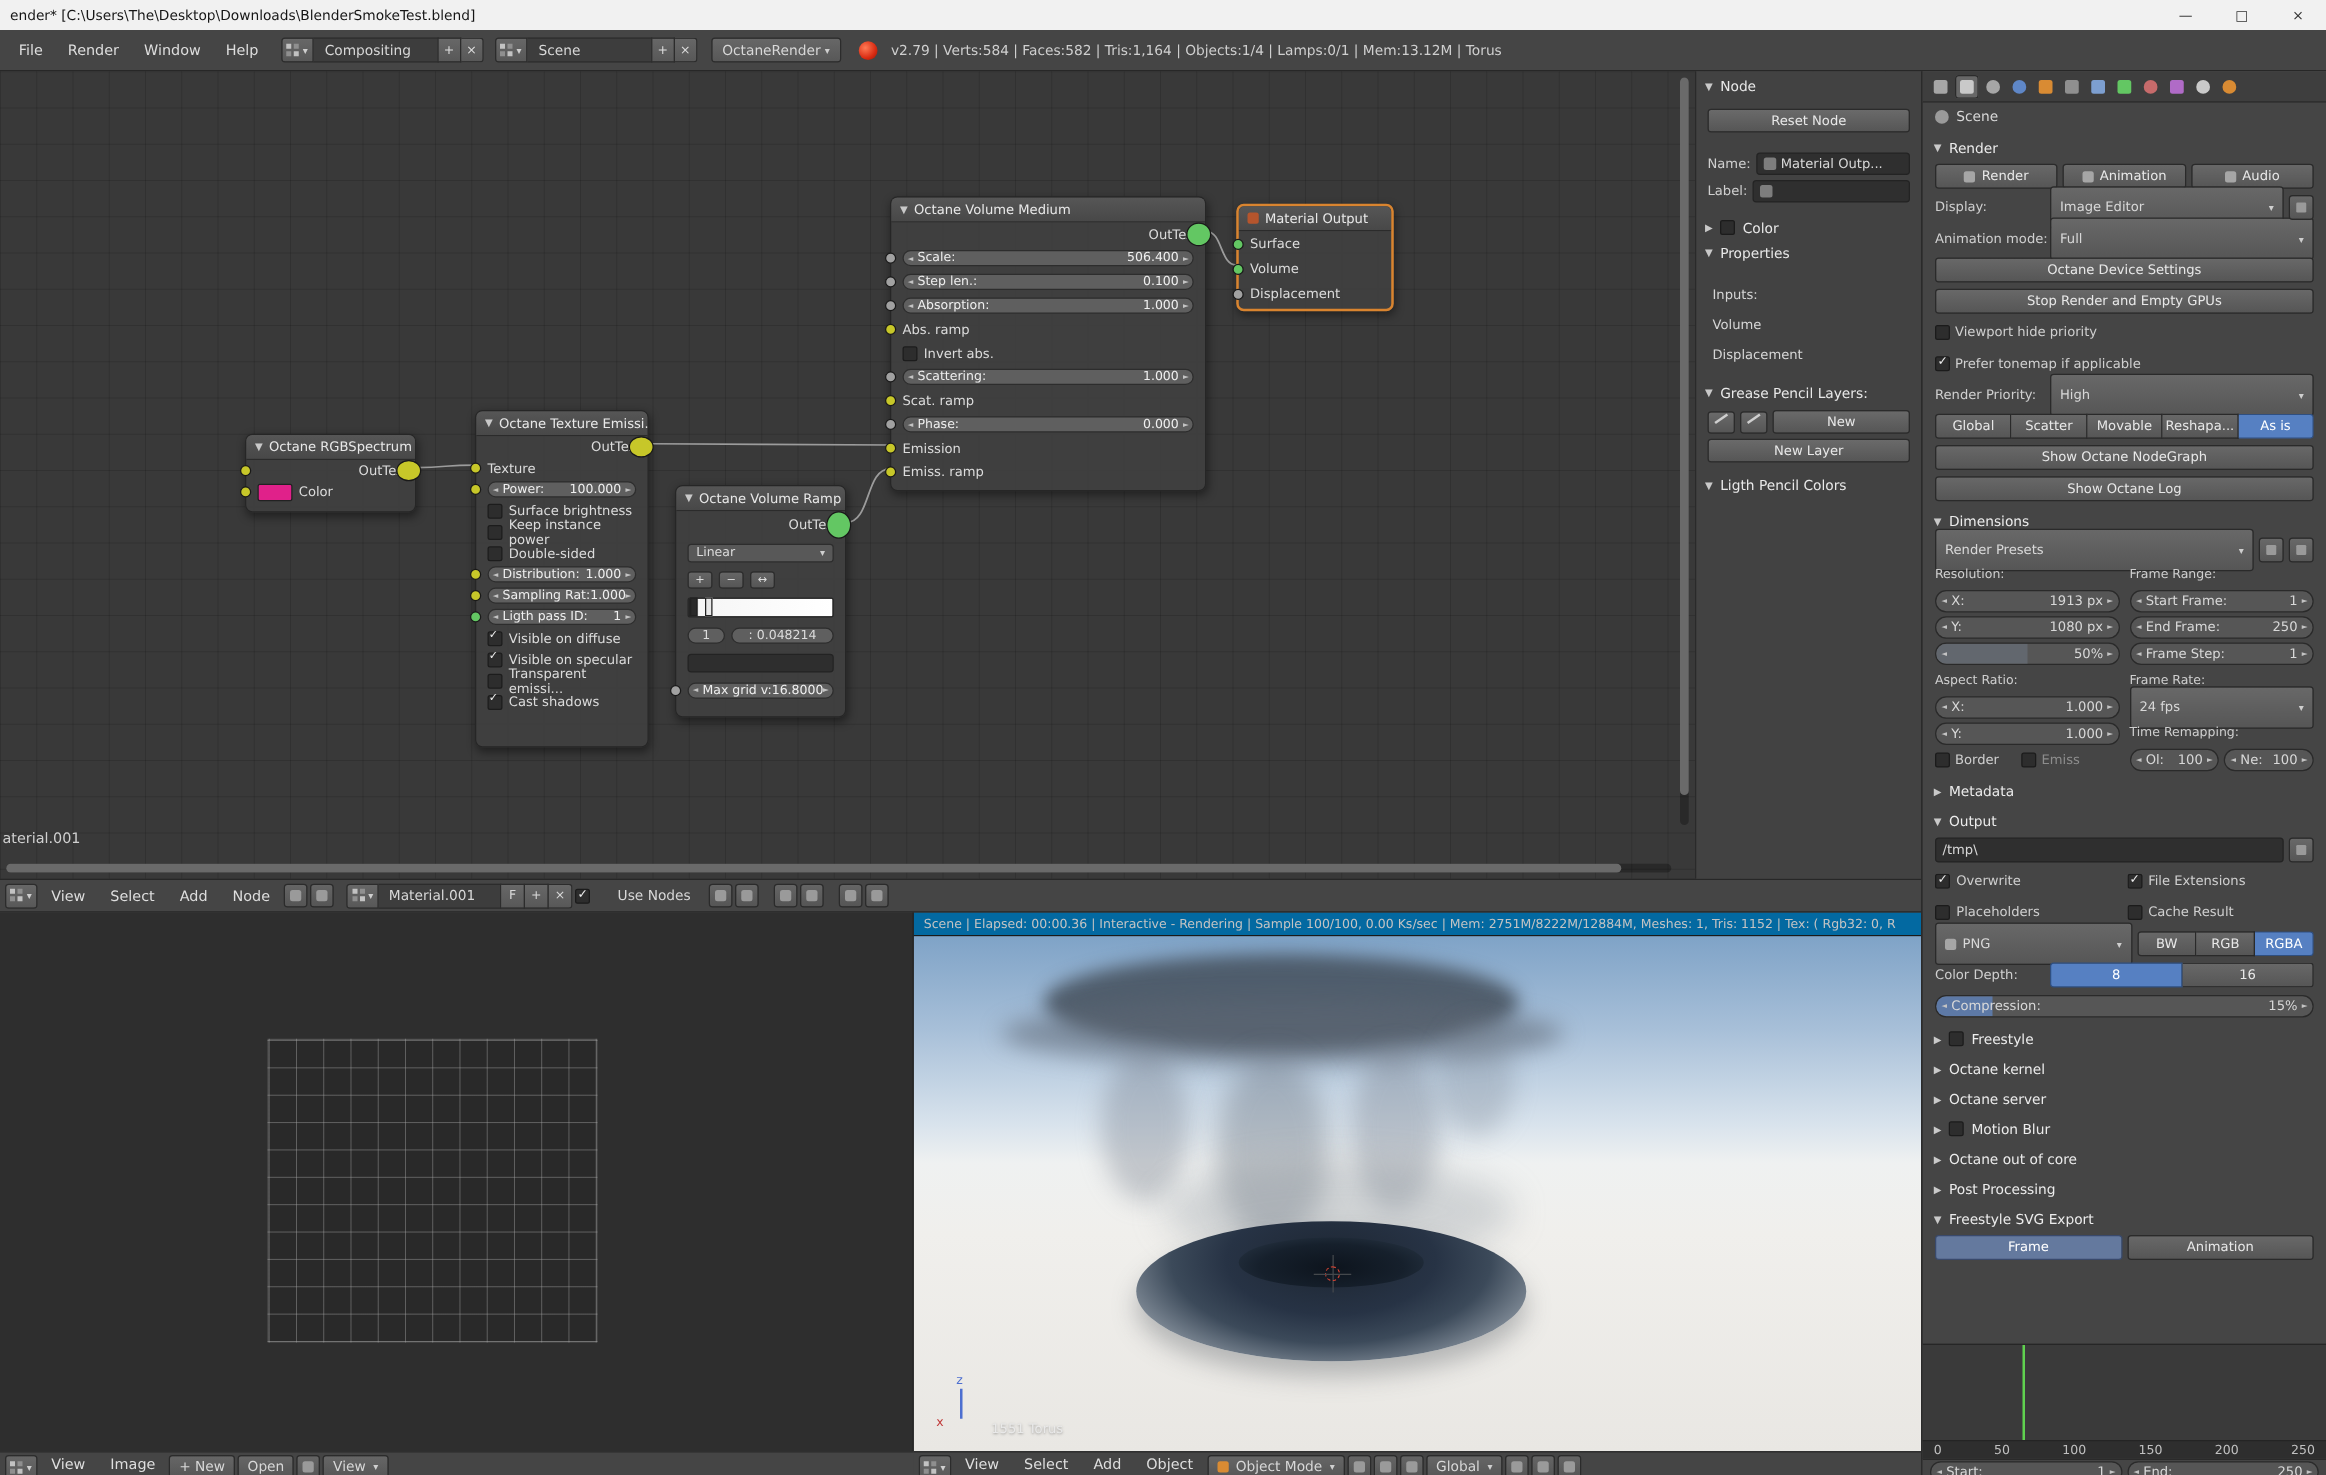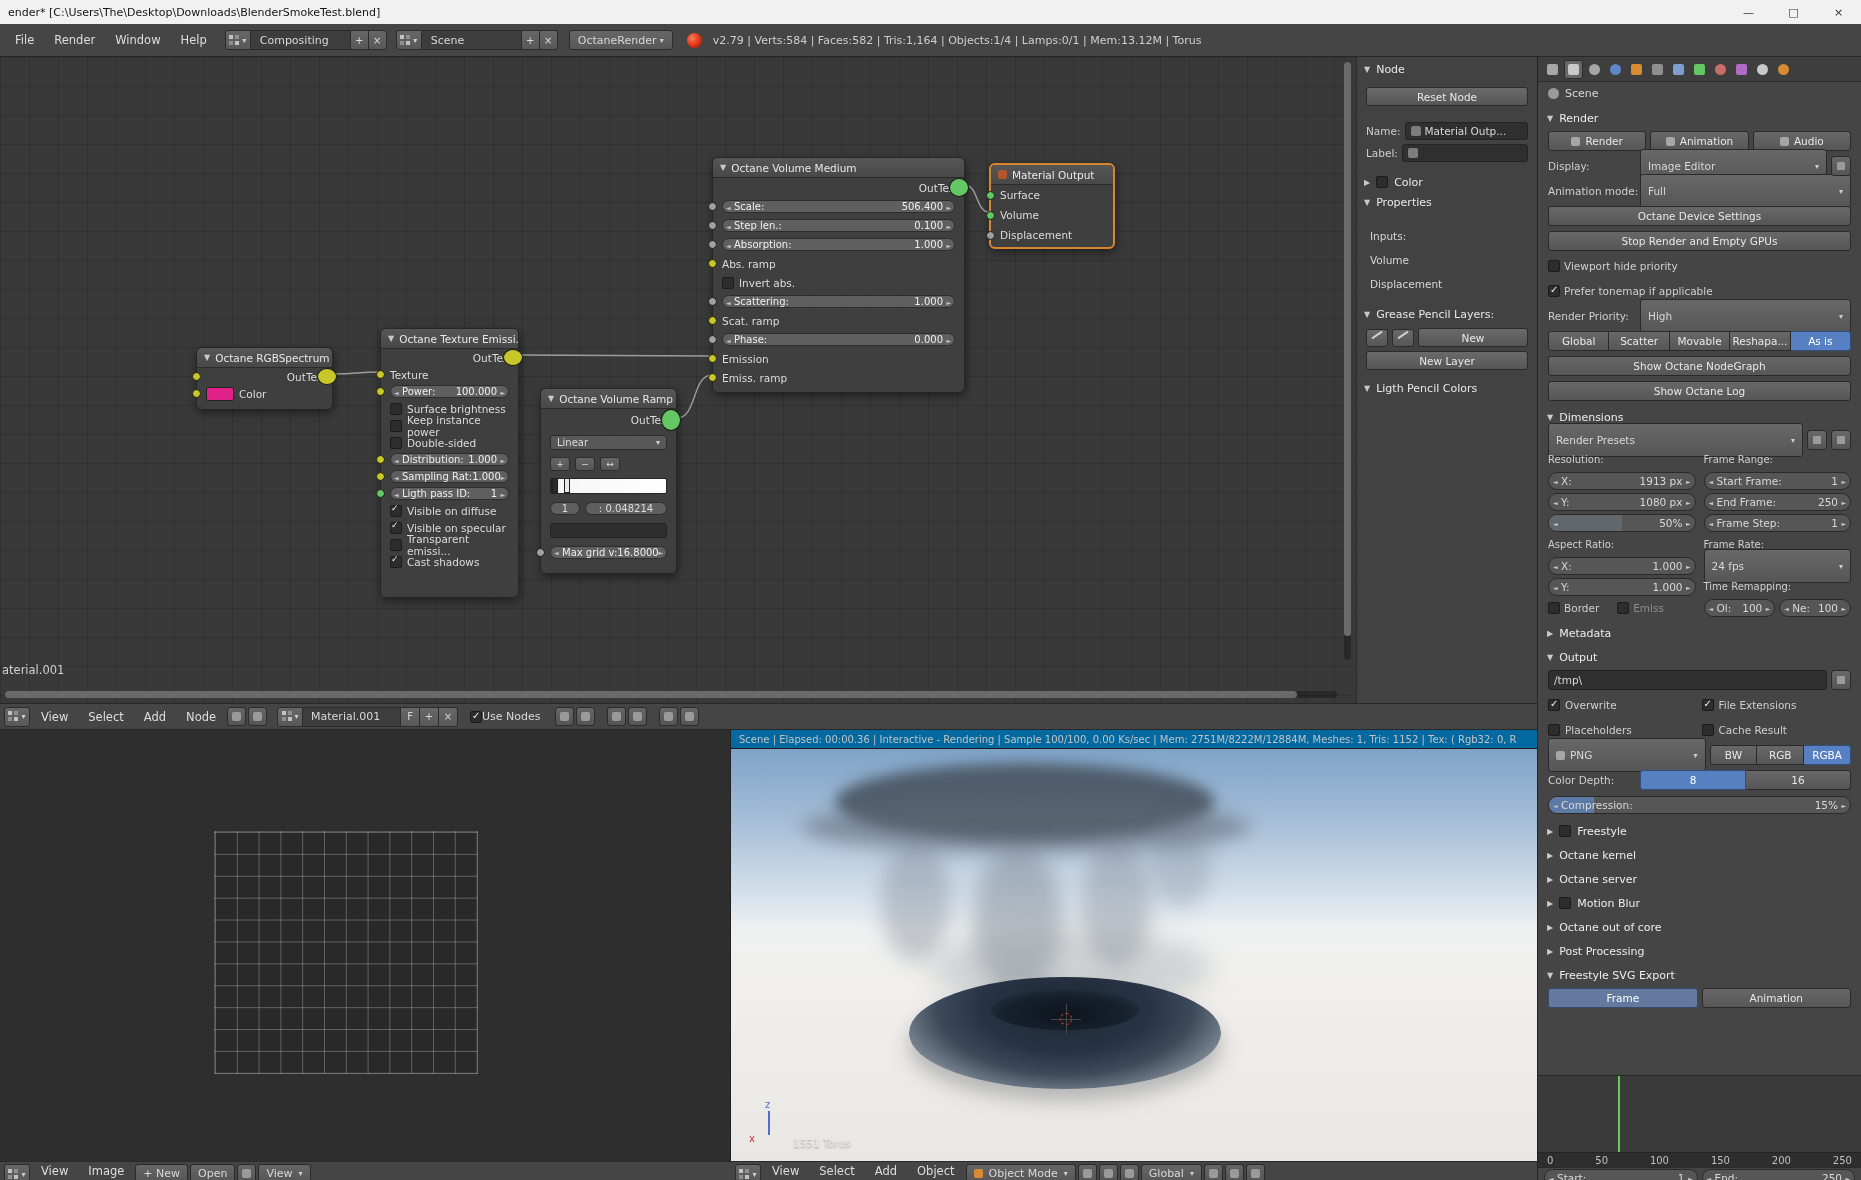--- a/index.html
+++ b/index.html
@@ -72,21 +72,21 @@
 .plain{font-size:10.5px;color:#d6d6d6;margin:7px 13px 0}
 .pencil{width:22px;height:18px;background:linear-gradient(#6a6a6a,#565656);border:1px solid #2b2b2b;border-radius:3px;position:relative;box-sizing:border-box}
 .pencil::after{content:"";position:absolute;left:4px;top:4px;width:12px;height:2px;background:#cfcfcf;transform:rotate(-35deg)}
 
 .nhd{position:absolute;left:0;top:704px;width:1537px;height:26px;background:#454545;border-bottom:1px solid #272727;display:flex;align-items:center;padding:0 4px;gap:2px;box-sizing:border-box}
 .ib{width:19px;height:19px;background:linear-gradient(#656565,#555);border:1px solid #2b2b2b;border-radius:3px;flex:none;position:relative;box-sizing:border-box}
 .ib::after{content:"";position:absolute;inset:4px;background:#9a9a9a;border-radius:2px}
 .matw{display:flex;align-items:center;margin-left:8px}
 .mfld{height:20px;background:#3d3d3d;border:1px solid #2c2c2c;border-left:none;display:flex;align-items:center;padding:0 8px;gap:5px;font-size:11px;min-width:98px;box-sizing:border-box}
 .fbtn{width:19px;height:20px;background:linear-gradient(#676767,#585858);border:1px solid #2c2c2c;border-left:none;display:flex;align-items:center;justify-content:center;font-size:10px;box-sizing:border-box}
-.cbl{display:flex;align-items:center;gap:0;margin-left:10px}
+.cbl{display:flex;align-items:center;gap:22px;margin-left:0}
 
 .imged{position:absolute;left:0;top:730px;width:731px;height:431px;background:#2e2e2e;border-right:1px solid #222;box-sizing:border-box}
 .uvgrid{position:absolute;left:214px;top:101px;width:262px;height:241px;background:rgba(0,0,0,.10);background-image:linear-gradient(rgba(165,165,165,.45) 1px,transparent 1px),linear-gradient(90deg,rgba(165,165,165,.45) 1px,transparent 1px);background-size:21.8px 21.9px;border:1px solid rgba(165,165,165,.35)}
 .ehd{position:absolute;height:19px;background:#454545;border-top:1px solid #2a2a2a;display:flex;align-items:flex-start;padding:2px 4px 0;gap:2px;overflow:hidden;box-sizing:border-box}
 .ehd.left{left:0;top:1161px;width:731px}
 .ehd.right{left:731px;top:1161px;width:806px}
 .hdd{height:19px;background:linear-gradient(#666,#565656);border:1px solid #2b2b2b;border-radius:3px;display:flex;align-items:center;gap:6px;padding:0 7px;box-sizing:border-box;white-space:nowrap}
 .odot{width:9px;height:9px;background:#d98b33;border-radius:2px;flex:none}
 .vp{position:absolute;left:731px;top:730px;width:806px;height:431px;overflow:hidden}
 .vstat{height:19px;background:#0369a1;color:#c3c3c3;font-size:10px;display:flex;align-items:center;padding:0 8px;white-space:nowrap;overflow:hidden;border-bottom:1px solid #1a1a1a;box-sizing:border-box}

